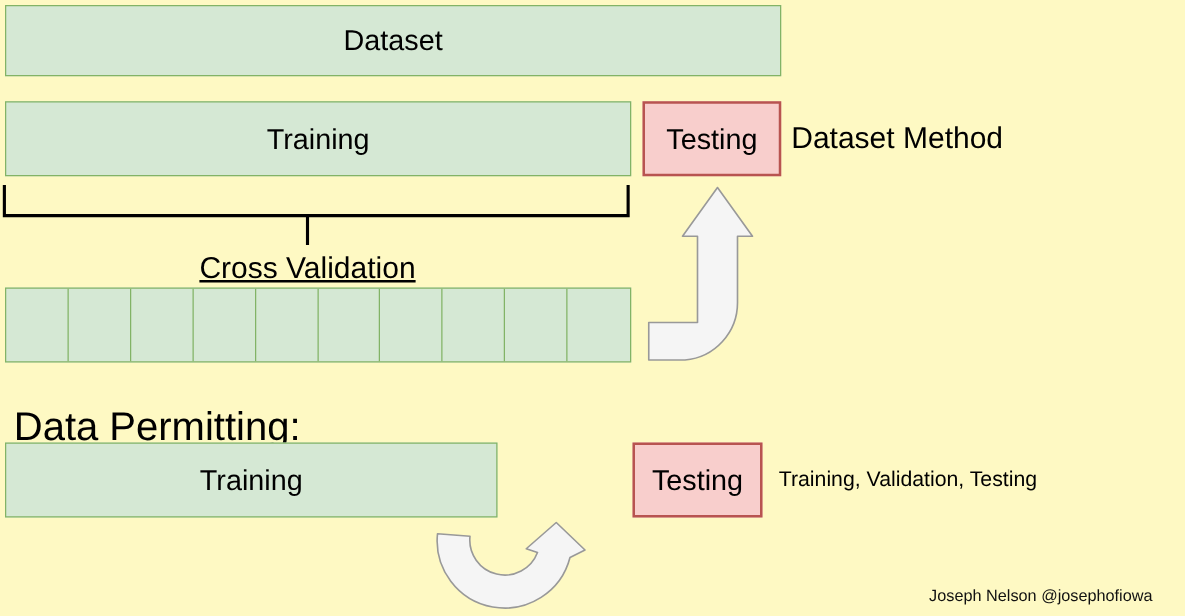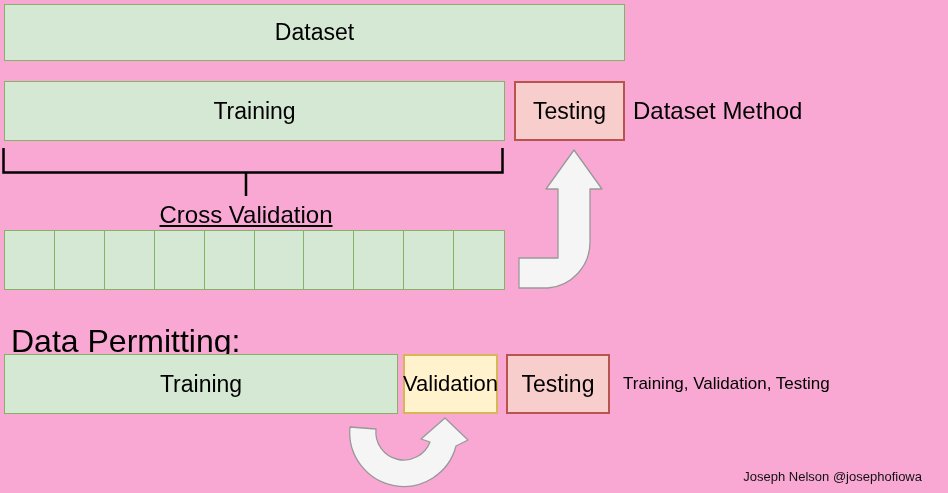--- a/index.html
+++ b/index.html
@@ -5,21 +5,21 @@
   :root{
     --green-fill:#d5e8d4; --green-stroke:#82b366;
     --red-fill:#f8cecc;   --red-stroke:#b85450;
     --yellow-fill:#fff2cc;--yellow-stroke:#d6b656;
     --arrow-fill:#f5f5f5; --arrow-stroke:#999999;
     --bracket-color:#000000; --text-color:#000000;
   }
   html,body{margin:0;padding:0;background:#ffffff;}
   *{box-sizing:border-box;}
   .canvas{
-    position:relative;width:948px;height:493px;background:#f9a8d4;overflow:hidden;
+    position:relative;width:948px;height:493px;background:#fef9c3;overflow:hidden;
     font-family:"Liberation Sans",sans-serif;color:var(--text-color);
   }
   .overlay{position:absolute;left:0;top:0;width:948px;height:493px;pointer-events:none;}
   .box{
     position:absolute;display:flex;align-items:center;justify-content:center;
     font-size:23px;line-height:1;white-space:nowrap;
   }
   .green-box{background:var(--green-fill);border:1px solid var(--green-stroke);}
   .red-box{background:var(--red-fill);border:2px solid var(--red-stroke);}
   .yellow-box{background:var(--yellow-fill);border:2px solid var(--yellow-stroke);}
@@ -95,23 +95,20 @@
       <div class="cv-cell"></div>
       <div class="cv-cell"></div>
     </div>
 
   <div class="dp-heading">Data Permitting:</div>
 
   <div class="box green-box training2-box">
     <span>Training</span>
   </div>
 
-  <div class="box yellow-box validation-box">
-    <span>Validation</span>
-  </div>
 
   <div class="box red-box testing2-box">
     <span>Testing</span>
   </div>
 
   <div class="split-caption">Training, Validation, Testing</div>
 
   <div class="attribution">Joseph Nelson @josephofiowa</div>
 
 </div>

